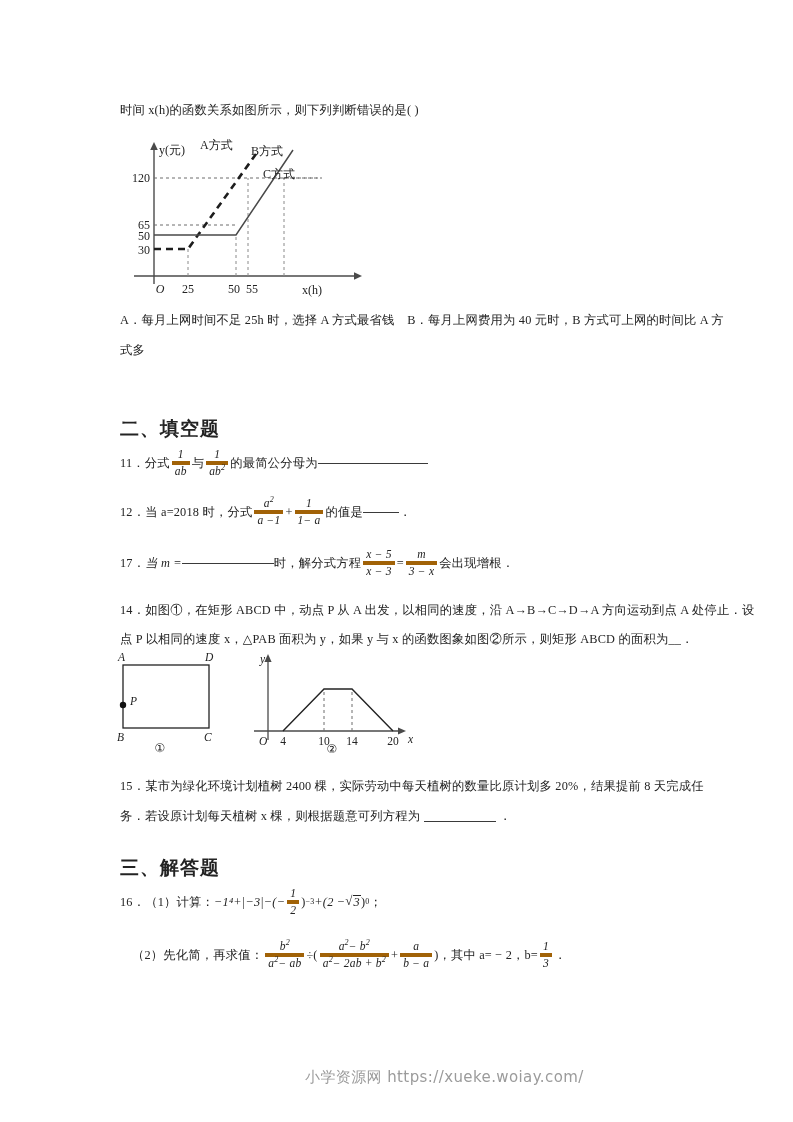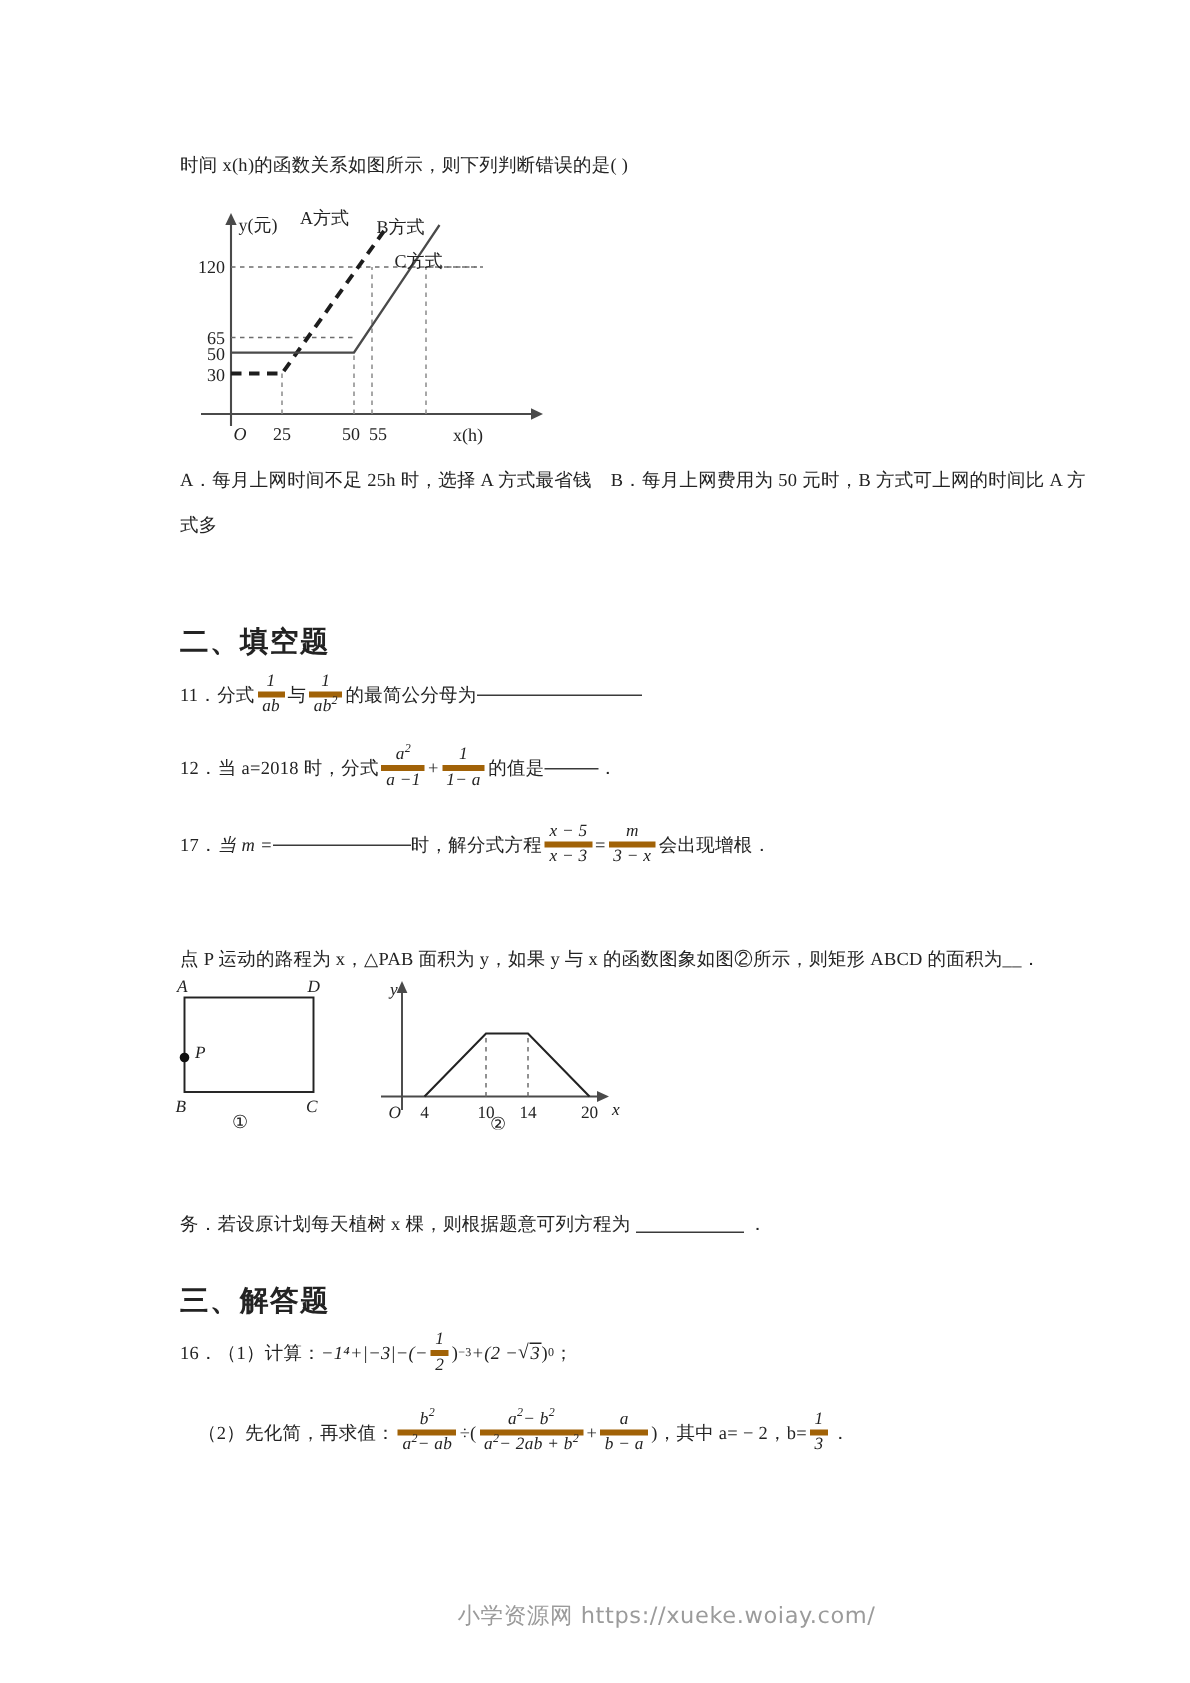--- a/index.html
+++ b/index.html
@@ -81,21 +81,21 @@
 
       <text x="82" y="13" font-family="Liberation Serif, serif" font-size="12" fill="#232323">A方式</text>
       <text x="133" y="19" font-family="Liberation Serif, serif" font-size="12" fill="#232323">B方式</text>
       <text x="145" y="42" font-family="Liberation Serif, serif" font-size="12" fill="#232323">C方式</text>
     </svg>
   </div>
 
   <div class="txt" style="left:78px; top:310px; width:648px;">
     <span>A．每月上网时间不足 25h 时，选择 A 方式最省钱</span>
     <span style="display:inline-block;width:6px"></span>
-    <span>B．每月上网费用为 50 元时，B 方式可上网的时间比 A 方</span>
+    <span>B．每月上网费用为 40 元时，B 方式可上网的时间比 A 方</span>
   </div>
   <div class="txt" style="left:78px; top:340px;">式多</div>
 
   <div class="txt sec-head" style="left:78px; top:419px;">二、填空题</div>
 
   <div class="txt" style="left:78px; top:448px;">
     <span class="mrow">
       <span>11．</span>
       <span>分式</span>
       <span class="frac">
@@ -147,21 +147,22 @@
       </span>
       <span>=</span>
       <span class="frac">
         <span class="num">m</span>
         <span class="den">3 − x</span>
       </span>
       <span>会出现增根．</span>
     </span>
   </div>
 
-  <div class="txt" style="left:78px; top:629px; width:650px;">点 P 运动的路程为 x，△PAB 面积为 y，如果 y 与 x 的函数图象如图②所示，则矩形 ABCD 的面积为__．</div>
+  <div class="txt" style="left:78px; top:600px; width:650px;">14．如图①，在矩形 ABCD 中，动点 P 从 A 出发，以相同的速度，沿 A→B→C→D→A 方向运动到点 A 处停止．设</div>
+  <div class="txt" style="left:78px; top:629px; width:650px;">点 P 以相同的速度 x，△PAB 面积为 y，如果 y 与 x 的函数图象如图②所示，则矩形 ABCD 的面积为__．</div>
 
   <div class="fig" style="left:66px; top:648px;">
     <svg width="125" height="105" viewBox="0 0 125 105">
       <rect x="15" y="17" width="86" height="63" fill="none" stroke="#232323" stroke-width="1.3"></rect>
       <circle cx="15" cy="57" r="3.2" fill="#111"></circle>
       <text x="10" y="13" font-family="Liberation Serif, serif" font-style="italic" font-size="11.5" fill="#232323">A</text>
       <text x="97" y="13" font-family="Liberation Serif, serif" font-style="italic" font-size="11.5" fill="#232323">D</text>
       <text x="9" y="93" font-family="Liberation Serif, serif" font-style="italic" font-size="11.5" fill="#232323">B</text>
       <text x="96" y="93" font-family="Liberation Serif, serif" font-style="italic" font-size="11.5" fill="#232323">C</text>
       <text x="22" y="57" font-family="Liberation Serif, serif" font-style="italic" font-size="11.5" fill="#232323">P</text>
@@ -184,20 +185,21 @@
       <text x="41" y="97" text-anchor="middle" font-family="Liberation Serif, serif" font-size="11.5" fill="#232323">4</text>
       <text x="82" y="97" text-anchor="middle" font-family="Liberation Serif, serif" font-size="11.5" fill="#232323">10</text>
       <text x="110" y="97" text-anchor="middle" font-family="Liberation Serif, serif" font-size="11.5" fill="#232323">14</text>
       <text x="151" y="97" text-anchor="middle" font-family="Liberation Serif, serif" font-size="11.5" fill="#232323">20</text>
       <text x="18" y="15" font-family="Liberation Serif, serif" font-style="italic" font-size="11.5" fill="#232323">y</text>
       <text x="166" y="95" font-family="Liberation Serif, serif" font-style="italic" font-size="11.5" fill="#232323">x</text>
       <text x="90" y="105" text-anchor="middle" font-family="Liberation Serif, serif" font-size="12" fill="#232323">②</text>
     </svg>
   </div>
 
+  <div class="txt" style="left:78px; top:776px; width:650px;">15．某市为绿化环境计划植树 2400 棵，实际劳动中每天植树的数量比原计划多 20%，结果提前 8 天完成任</div>
   <div class="txt" style="left:78px; top:806px;">
     <span>务．若设原计划每天植树 x 棵，则根据题意可列方程为</span>
     <span class="blank" style="width:72px"></span>
     <span>．</span>
   </div>
 
   <div class="txt sec-head" style="left:78px; top:858px;">三、解答题</div>
 
   <div class="txt" style="left:78px; top:887px;">
     <span class="mrow">

